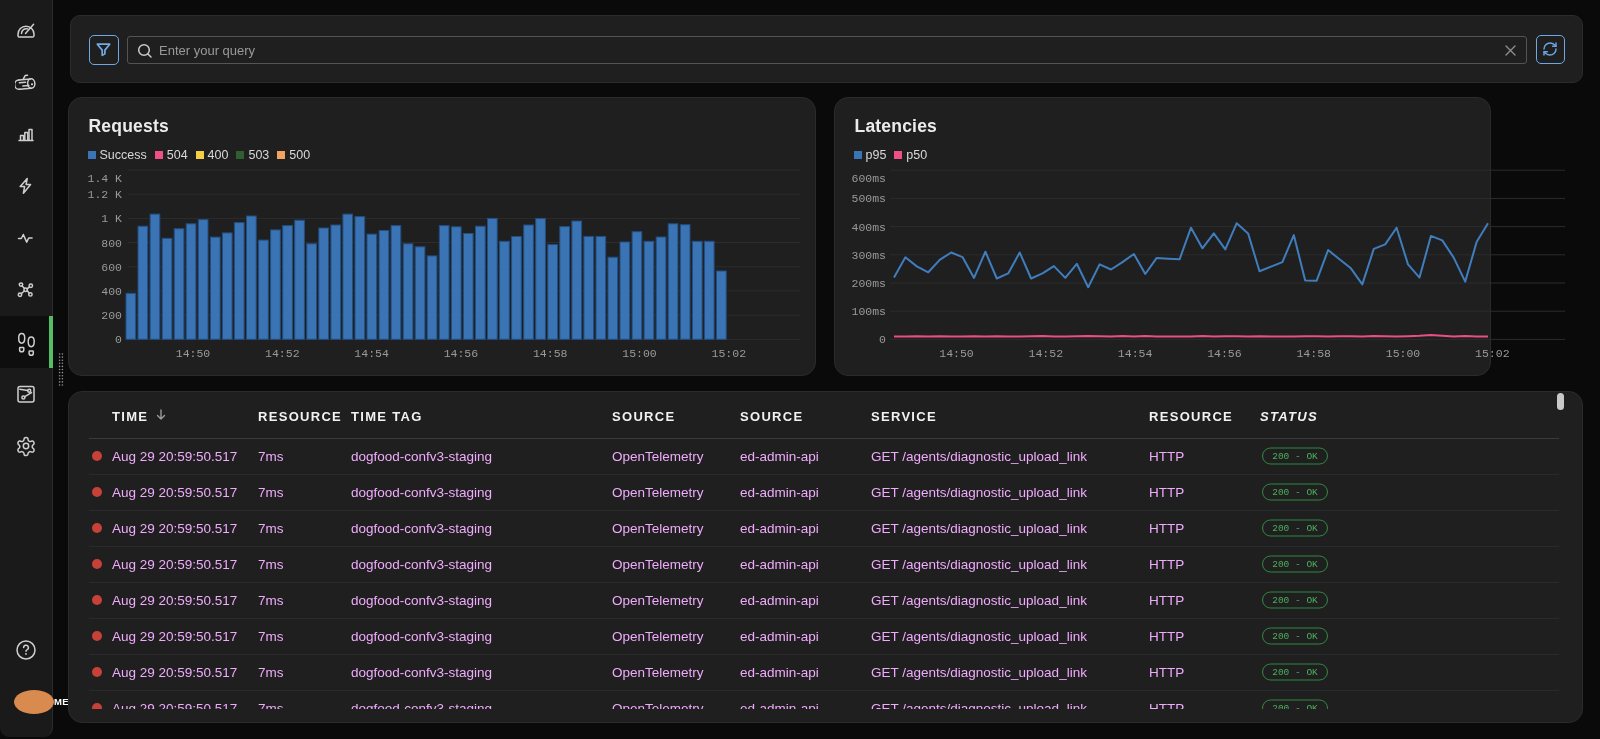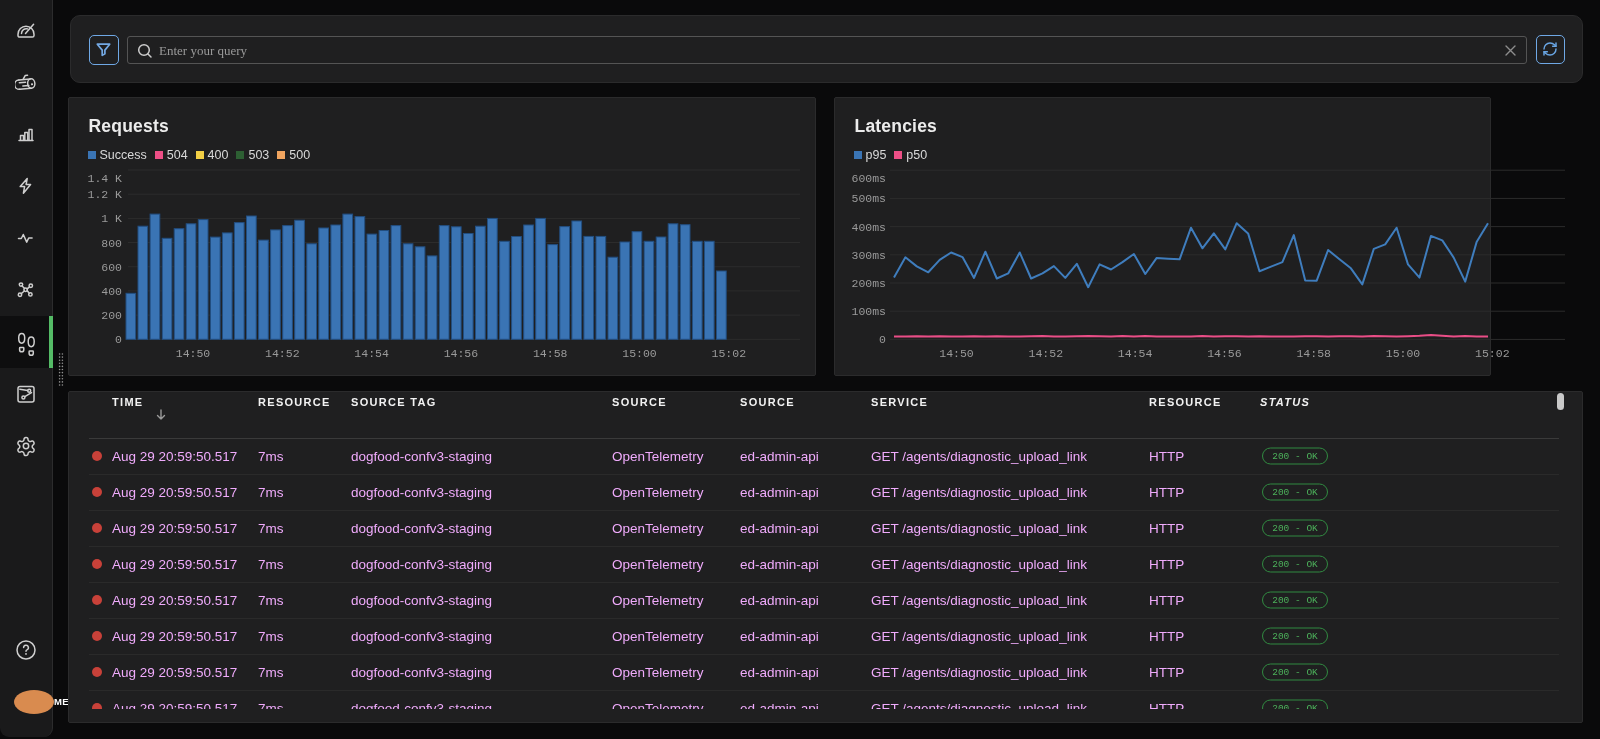--- a/index.html
+++ b/index.html
@@ -1,20 +1,20 @@
 <!DOCTYPE html>
 <html><head><meta charset="utf-8"><style>
 * { margin:0; padding:0; box-sizing:border-box; }
 body { width:1600px; height:739px; background:#0a0a0b; font-family:"Liberation Sans",sans-serif; overflow:hidden; position:relative; }
-.card { position:absolute; background:#1f1f20; border:1px solid #2b2b2c; border-radius:2px; }
+.card { position:absolute; background:#1f1f20; border:1px solid #2b2b2c; border-radius:14px; }
 .ctitle { position:absolute; left:19.5px; top:18px; font-size:17.5px; font-weight:700; color:#ececec; letter-spacing:.2px; }
 .legend { position:absolute; left:18.5px; top:50px; display:flex; align-items:center; font-size:12.5px; color:#d8d8d8; }
 .lsq { width:8px; height:8px; display:inline-block; margin-right:4px; }
 .lgap { margin-left:8px; }
-.hdr { position:absolute; font-size:11px; font-weight:700; letter-spacing:1.3px; color:#f2f2f2; top:4px;text-align:center; }
+.hdr { position:absolute; font-size:13px; font-weight:700; letter-spacing:1.3px; color:#f2f2f2; top:17px;text-align:center; }
 .row { position:absolute; left:0; width:1513px; height:36px; }
 .c { position:absolute; top:50%; transform:translateY(-50%); font-size:13.5px; color:#f0abfc; white-space:nowrap; }
 .dot { position:absolute; left:23px; top:50%; transform:translateY(-50%); width:10px; height:10px; border-radius:50%; background:#c84139; }
 .pill { position:absolute; left:1193px; top:50%; transform:translateY(-50%); width:66px; height:17px; border:1px solid #318a41; border-radius:9px; color:#4cb05a; font-family:"Liberation Mono",monospace; font-size:9.5px; text-align:center; line-height:15px; }
 .rowsep { position:absolute; left:20px; width:1470px; height:1px; background:#2a2a2a; }
 </style></head>
 <body>
 
 <div style="position:absolute;left:0;top:0;width:53px;height:737px;background:#1a1a1b;border-right:1px solid #2c2c2d;border-radius:0 0 9px 9px;"></div>
 <div style="position:absolute;left:0;top:316px;width:53px;height:52px;background:#0e0e0f;"></div>
@@ -105,21 +105,21 @@
   <div style="position:absolute;left:18px;top:19px;width:30px;height:30px;border:1.5px solid #6fa8e5;border-radius:5px;">
     <svg width="27" height="27" viewBox="0 0 27 27">
         <path d="M7.3 8.2 h12.4 l-4.8 5.9 v3.6 l-2.7 1.7 v-5.3 Z" fill="none" stroke="#74a9e4" stroke-width="1.7" stroke-linejoin="round"></path>
       </svg>
   </div>
   <div style="position:absolute;left:56px;top:20px;width:1400px;height:28px;border:1px solid #545454;border-radius:3px;">
     <svg style="position:absolute;left:9px;top:6px" width="16" height="16" viewBox="0 0 16 16">
         <circle cx="7" cy="7" r="5.3" fill="none" stroke="#cccccc" stroke-width="1.5"></circle>
         <path d="M11 11 14 14" stroke="#cccccc" stroke-width="1.5" stroke-linecap="round"></path>
       </svg>
-    <span style="position:absolute;left:31px;top:6px;font-family:Liberation Serif, serif;font-size:13px;color:#9a9a9a;">Enter your query</span>
+    <span style="position:absolute;left:31px;top:6px;font-family:Liberation Sans, sans-serif;font-size:13px;color:#9a9a9a;">Enter your query</span>
     <svg style="position:absolute;right:8px;top:6px" width="15" height="15" viewBox="0 0 15 15">
         <path d="M3 3 12 12 M12 3 3 12" stroke="#8d8d8d" stroke-width="1.4" stroke-linecap="round"></path>
       </svg>
   </div>
   <div style="position:absolute;left:1465px;top:19px;width:29px;height:29px;border:1.5px solid #6fa8e5;border-radius:5px;">
     <svg style="position:absolute;left:5px;top:5px" width="16" height="16" viewBox="0 0 24 24" fill="none" stroke="#69a5e3" stroke-width="2.2" stroke-linecap="round" stroke-linejoin="round">
         <path d="M3 12a9 9 0 0 1 9-9 9.75 9.75 0 0 1 6.74 2.74L21 8"></path>
         <path d="M21 3v5h-5"></path>
         <path d="M21 12a9 9 0 0 1-9 9 9.75 9.75 0 0 1-6.74-2.74L3 16"></path>
         <path d="M3 21v-5h5"></path>
@@ -245,21 +245,21 @@
       <text x="657.3" y="259" text-anchor="middle" font-family="Liberation Mono, monospace" font-size="11.5" fill="#9a9a9a">15:02</text>
   </svg>
 </div>
 
 <div class="card" style="left:68px;top:391px;width:1515px;height:332px;overflow:hidden;">
   <div class="hdr" style="left:43px;">TIME</div>
   <svg style="position:absolute;left:85px;top:16px" width="14" height="14" viewBox="0 0 14 14">
       <path d="M7 2 v9 M3.5 7.5 7 11 10.5 7.5" fill="none" stroke="#9a9a9a" stroke-width="1.4" stroke-linecap="round" stroke-linejoin="round"></path>
     </svg>
   <div class="hdr" style="left:189px;">RESOURCE</div>
-  <div class="hdr" style="left:282px;">SOURCE TAG</div>
+  <div class="hdr" style="left:282px;">TIME TAG</div>
   <div class="hdr" style="left:543px;">SOURCE</div>
   <div class="hdr" style="left:671px;">SOURCE</div>
   <div class="hdr" style="left:802px;">SERVICE</div>
   <div class="hdr" style="left:1080px;">RESOURCE</div>
   <div class="hdr" style="left:1191px;font-style:italic;">STATUS</div>
   <div style="position:absolute;left:20px;top:46px;width:1470px;height:1px;background:#3a3a3a;"></div>
   <div style="position:absolute;left:0;top:0;width:1513px;height:317px;overflow:hidden;">
 <div class="row" style="top:46px">
   <span class="dot"></span>
   <span class="c" style="left:43px">Aug 29 20:59:50.517</span>

